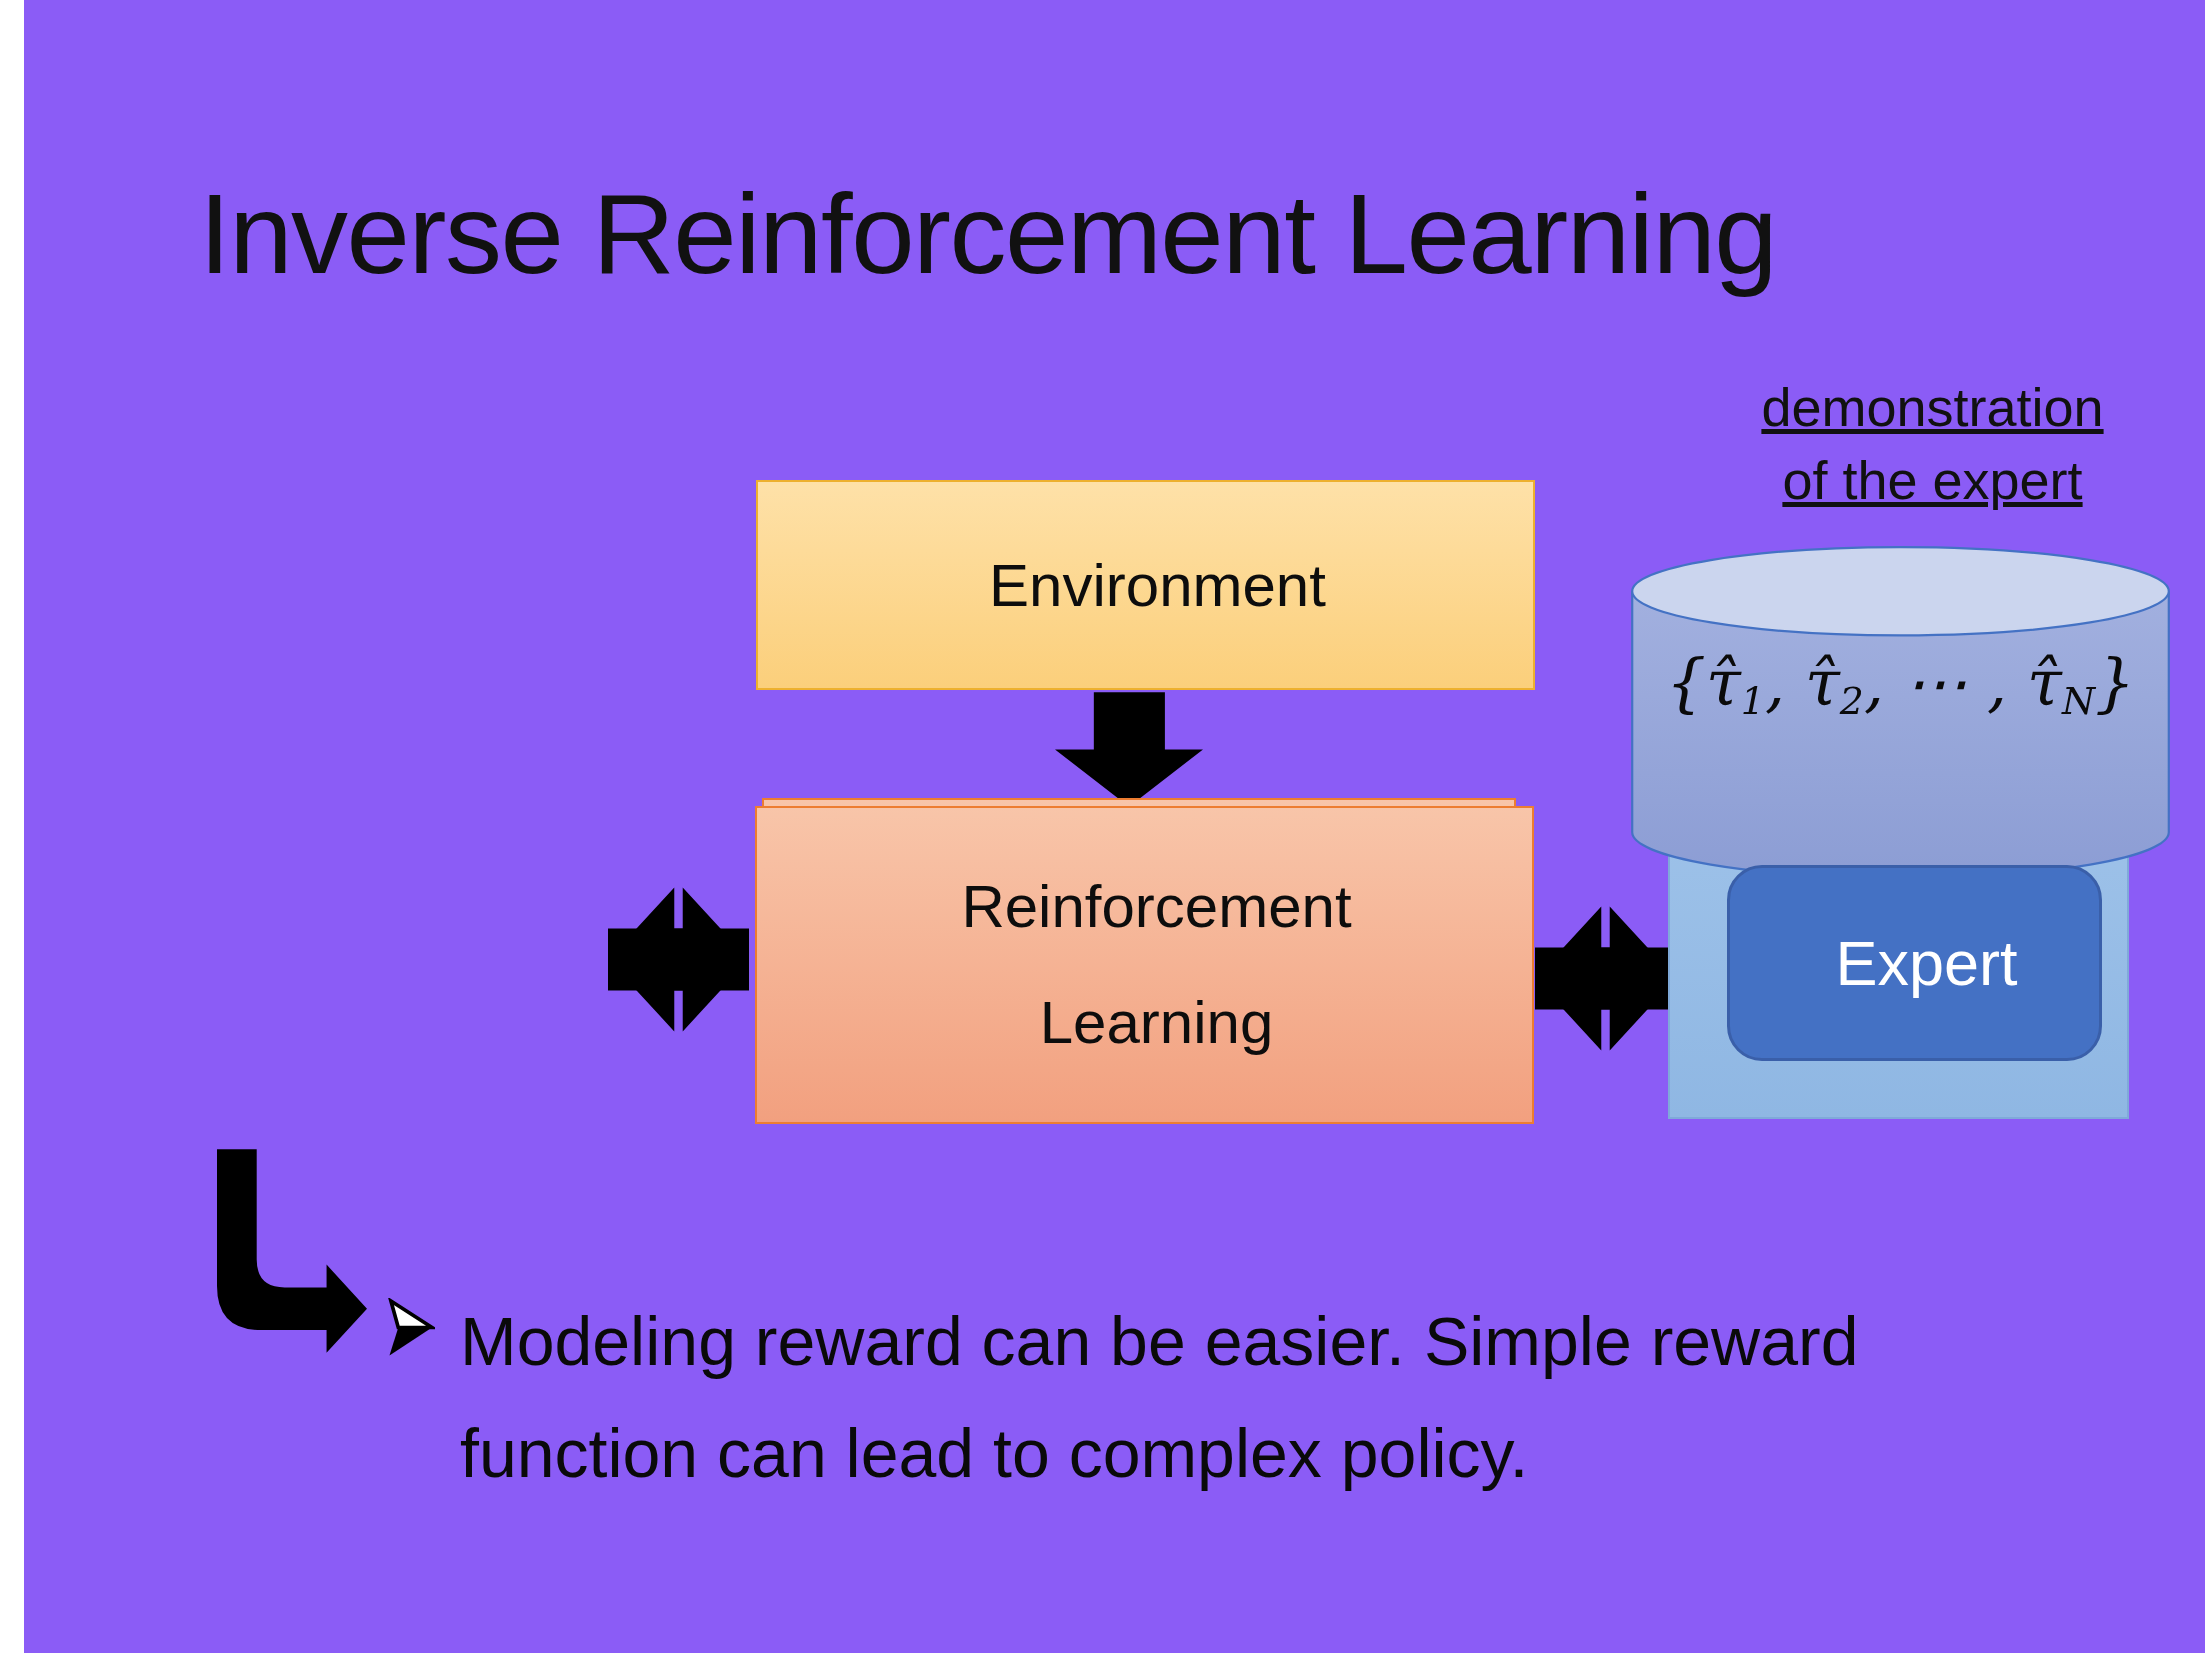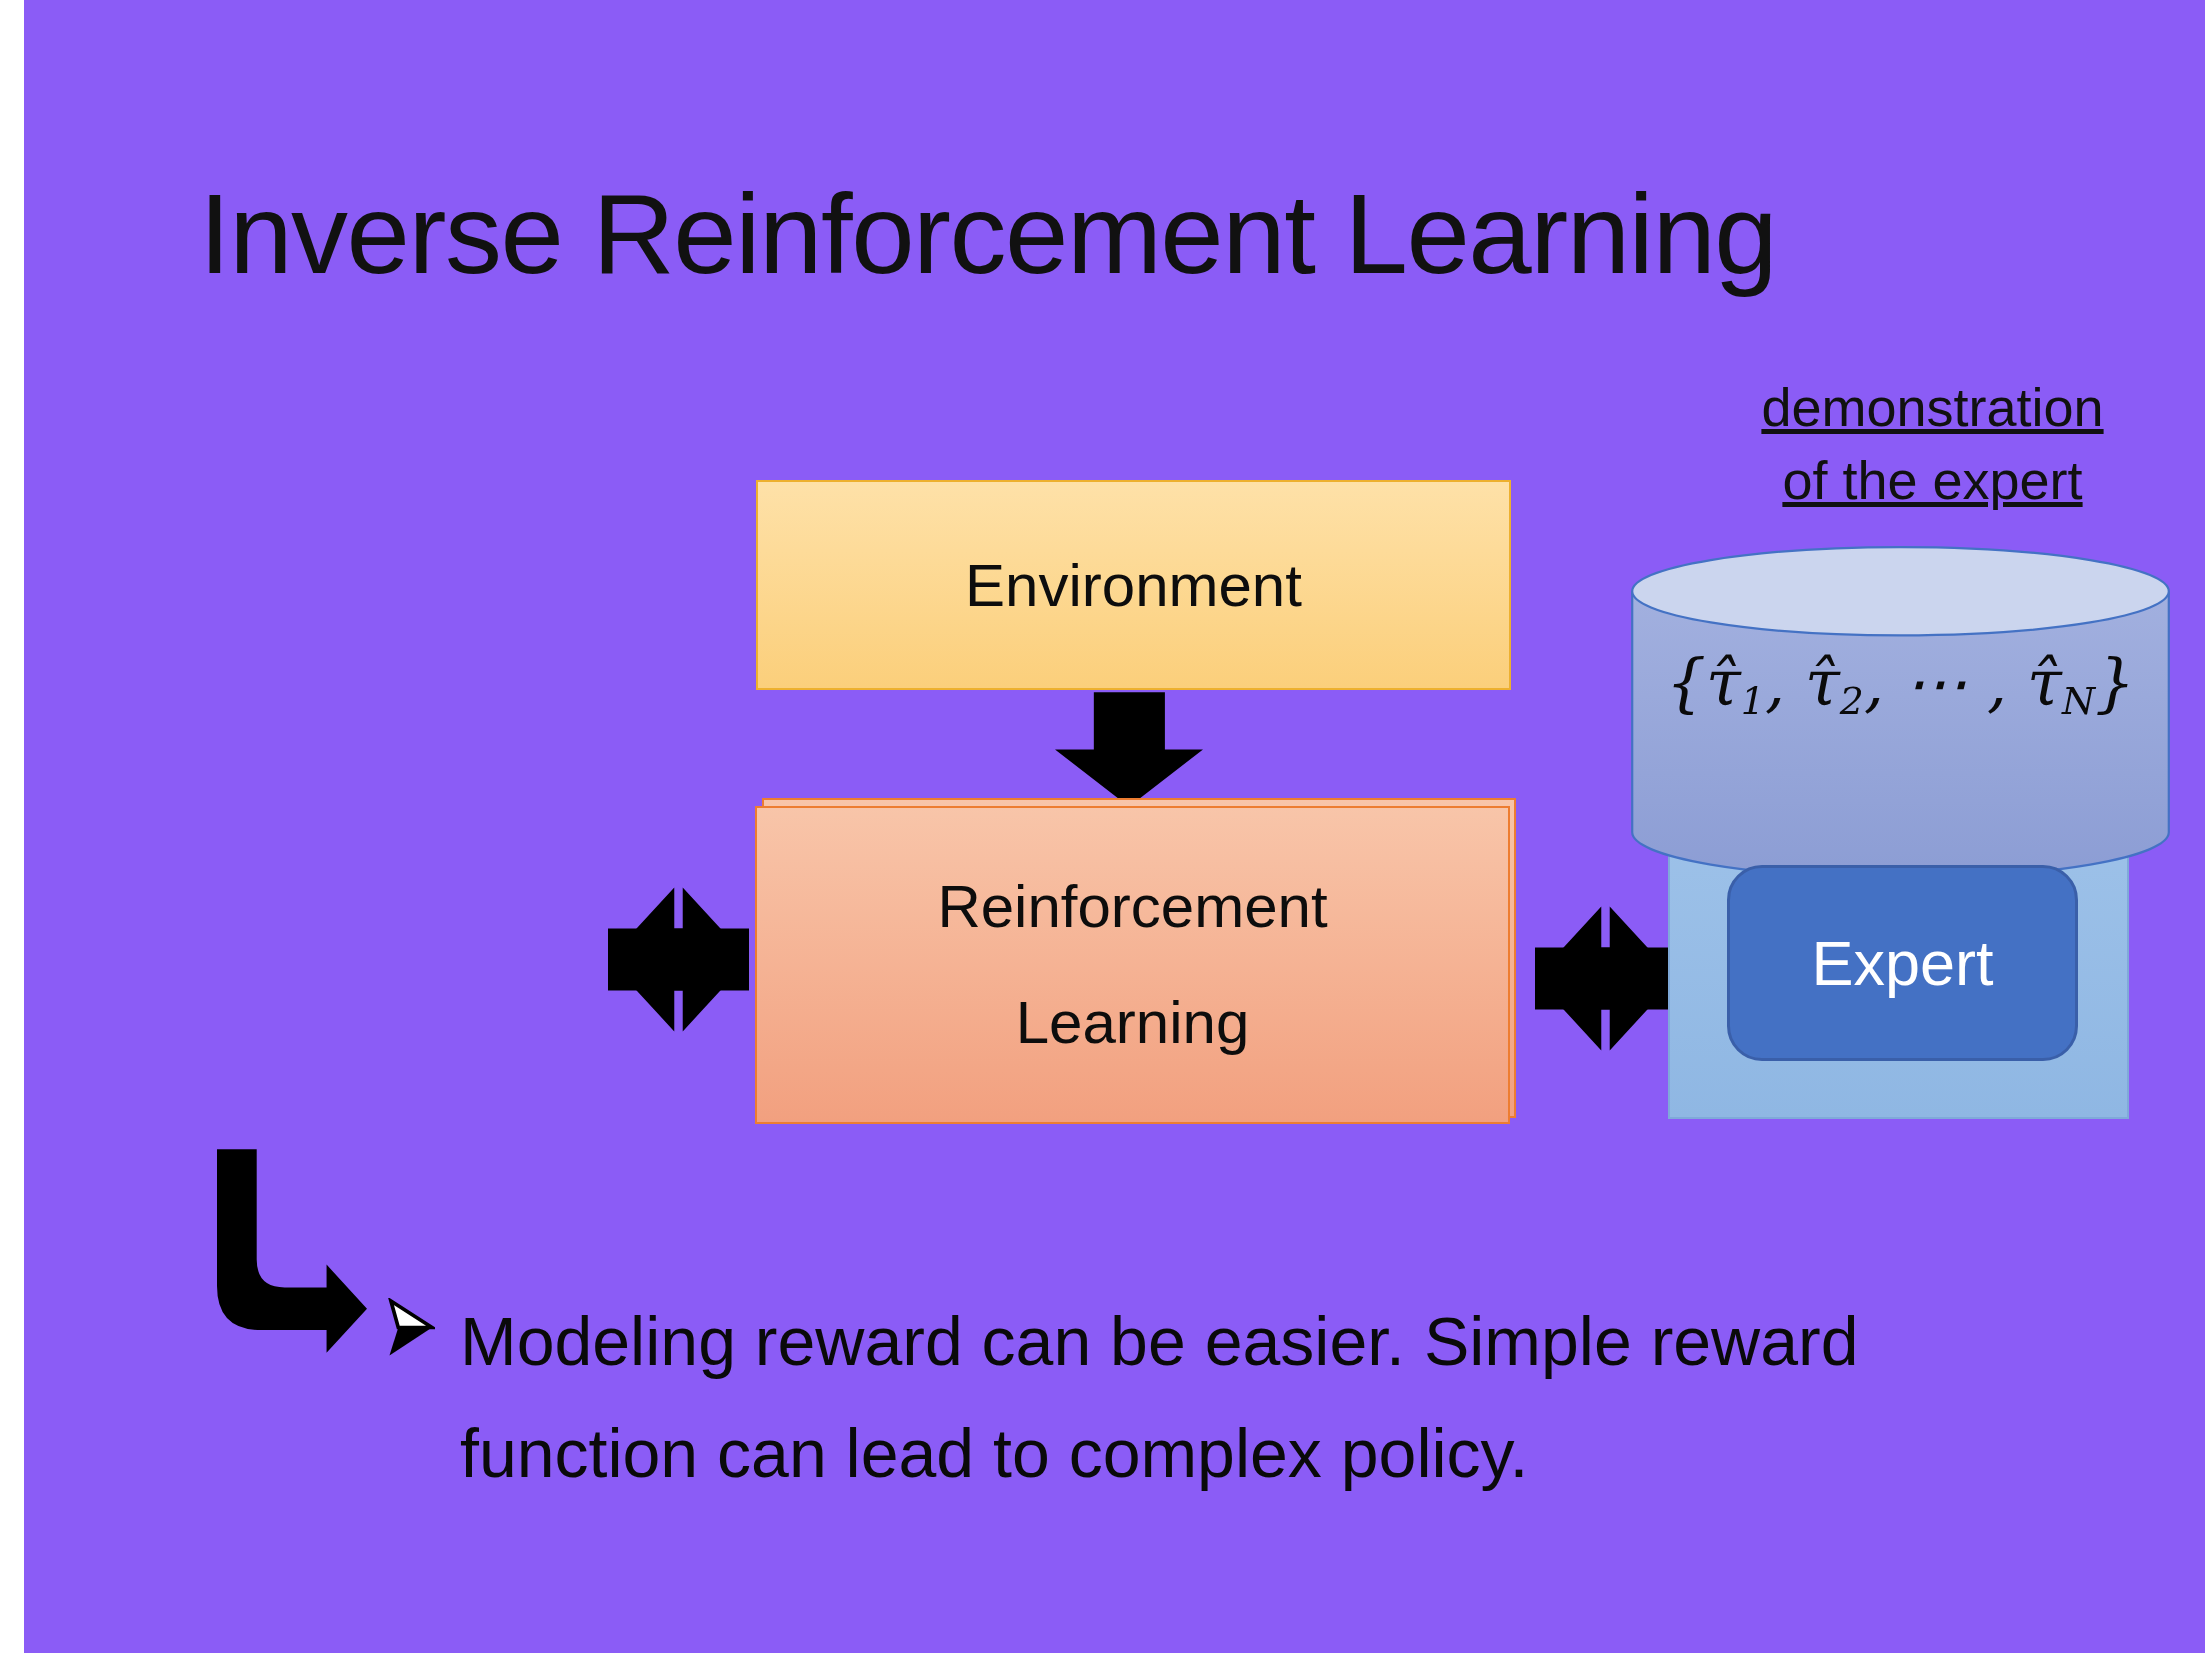--- a/index.html
+++ b/index.html
@@ -18,21 +18,21 @@
   }
   .abs{position:absolute;}
   #title{
     left:175px; top:171px; width:1911px;
     font-size:114px; line-height:1.1; font-weight:400; letter-spacing:-1.5px; color:#111;
   }
   #demo-label{
     left:1651px; top:371px; width:515px; text-align:center;
     font-size:54px; line-height:73px; color:#111;text-decoration:underline;
   }
-  .box{display:flex; flex-direction:column; align-items:center; justify-content:center; text-align:center;}
+  .box{display:flex; flex-direction:column; align-items:center; justify-content:center; text-align:center;padding-left:24px;}
   #env-box{
     left:732px; top:480px; width:751px; height:206px;
     border:2.9px solid var(--env_border);
     background:linear-gradient(180deg, var(--env_fill_top), var(--env_fill_bottom));
     font-size:60px;
   }
   #rl-back{
     left:738px; top:798px; width:750px; height:316px;
     border:2.2px solid var(--rl_border);
     background:linear-gradient(180deg, var(--rl_fill_top), var(--rl_fill_bottom));

